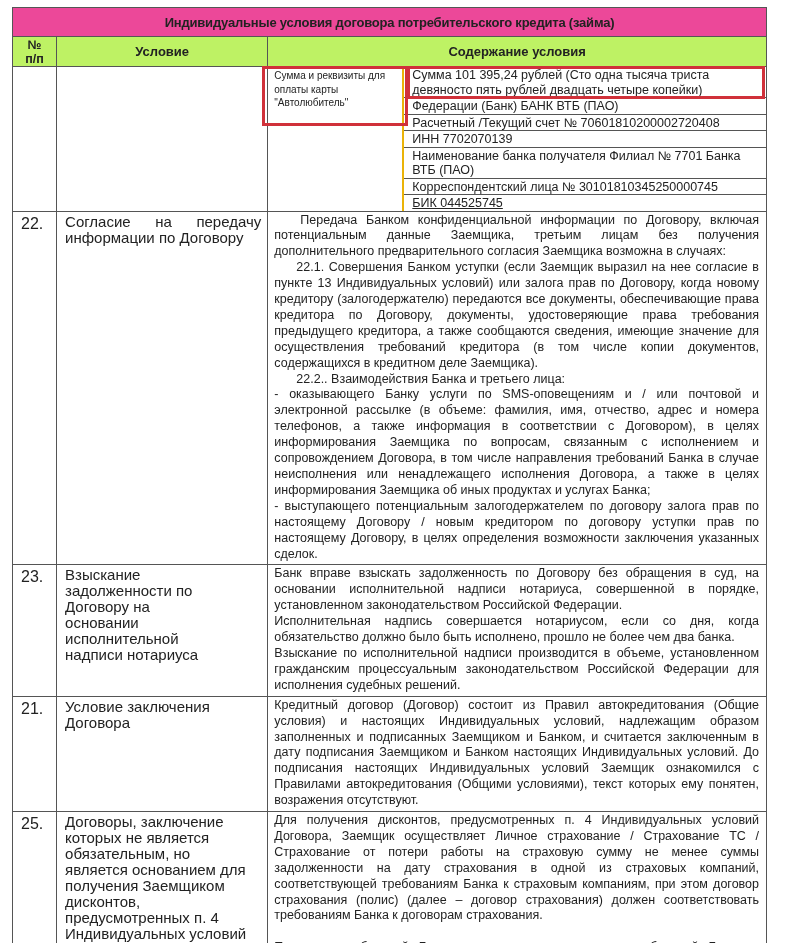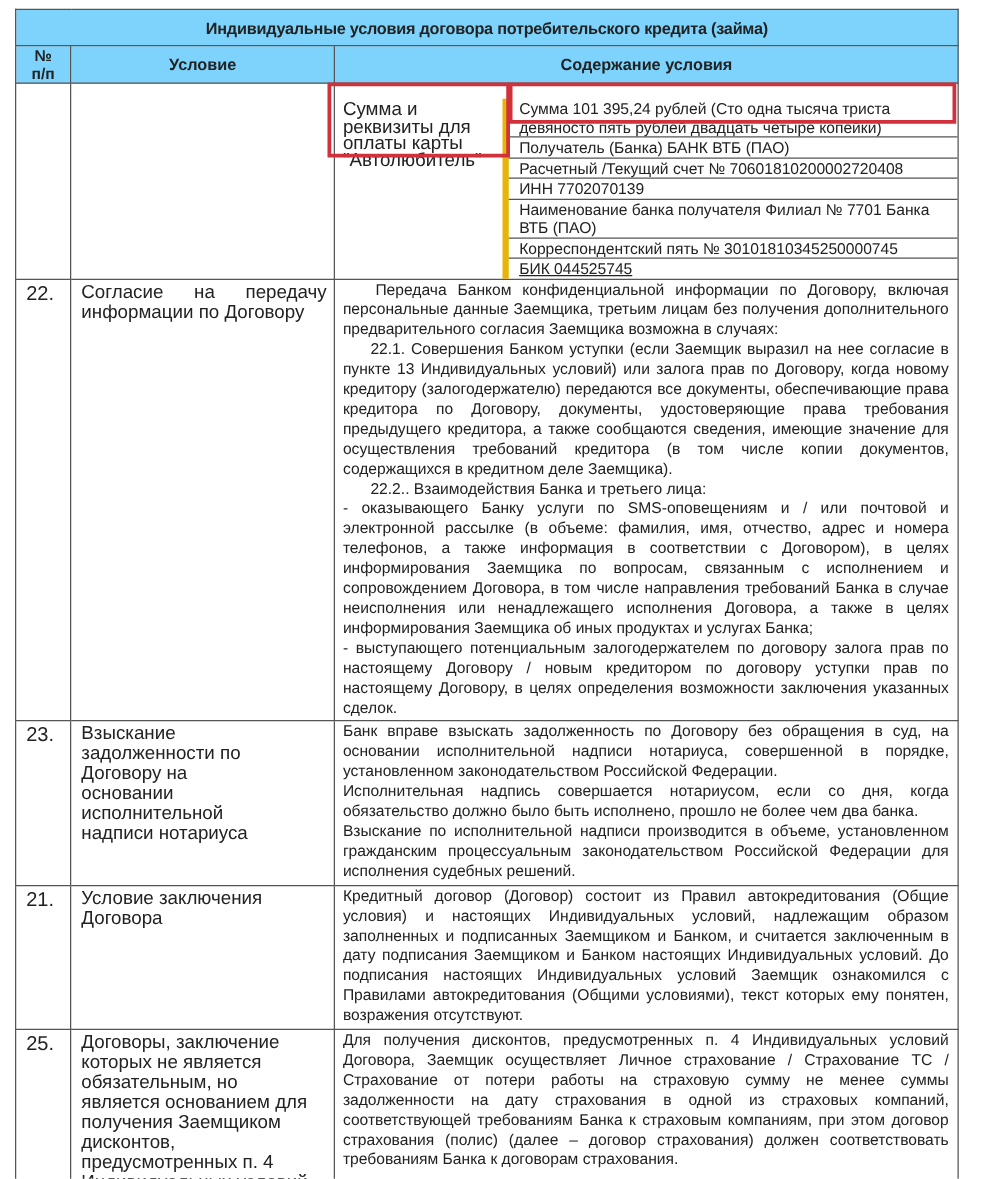--- a/index.html
+++ b/index.html
@@ -1,35 +1,35 @@
 <!DOCTYPE html>
 <html><head>
 <meta charset="utf-8">
 <style>
   html, body { margin: 0; padding: 0; background: #ffffff; }
   body { width: 800px; height: 943px; position: relative; overflow: hidden;
          font-family: "Liberation Sans", sans-serif; color: #222; }
   .doc { position: absolute; left: 12px; top: 7px; width: 755px; }
   table { border-collapse: collapse; width: 755px; table-layout: fixed; }
   td, th { border: 1px solid #555; vertical-align: top; padding: 0; }
-  .title-row th { background: #7dd3fc; height: 28px; font-size: 13px; font-weight: bold;
+  .title-row th { background: #ec4899; height: 28px; font-size: 13px; font-weight: bold;
                   text-align: center; vertical-align: middle; font-family: "Liberation Sans", sans-serif; letter-spacing: -0.2px; }
-  .head-row th { background: #7dd3fc; font-size: 13px; font-weight: bold; text-align: center; vertical-align: middle; height: 29px; line-height: 14px; }
+  .head-row th { background: #bef264; font-size: 13px; font-weight: bold; text-align: center; vertical-align: middle; height: 29px; line-height: 14px; }
   .c1 { width: 44px; } .c2 { width: 211px; } .c3 { width: 498px; }
   .num { font-size: 16px; padding: 3px 0 0 8px; }
   .cond { font-size: 15px; line-height: 16px; padding: 2px 6px 2px 8px; text-align: left; }
   .content { font-size: 12.5px; line-height: 15.9px; padding: 1px 7px 2px 6px; text-align: justify; }
   .content p { margin: 0; }
   .indent { text-indent: 26px; }
   .sub-indent { text-indent: 22px; }
   .gap { height: 16px; }
   
   .pay-wrap { display: flex; padding: 0; }
-  .pay-label { width: 134px; font-size: 15px; line-height: 13.5px; padding: 14px 6px; box-sizing: border-box; position: relative; }
-  .pay-list { flex: 1; border-left: 5px solid #eab308; margin-top: 12px; }
+  .pay-label { width: 134px; font-size: 10px; line-height: 13.5px; padding: 2px 6px; box-sizing: border-box; position: relative; }
+  .pay-list { flex: 1; border-left: 2px solid #eab308; }
   .pay-item { border-bottom: 1px solid #555; font-size: 12.5px; line-height: 14.5px; padding: 1px 4px 0 8px; position: relative; }
   .pay-item:last-child { border-bottom: none; text-decoration: underline; }
   .hl { position: absolute; border: 3px solid #d0313a; pointer-events: none; box-sizing: border-box; }
 </style>
 </head>
 <body>
 
 <div class="doc">
 <table>
   <colgroup>
@@ -50,42 +50,42 @@
   <tr>
     <td></td>
     <td></td>
     <td style="position:relative;">
       <div class="pay-wrap">
         <div class="pay-label">
           <span>Сумма и реквизиты для оплаты карты "Автолюбитель"</span>
         </div>
         <div class="pay-list">
           <div class="pay-item">Сумма 101 395,24 рублей (Сто одна тысяча триста девяносто пять рублей двадцать четыре копейки)</div>
-          <div class="pay-item">Получатель (Банка) БАНК ВТБ (ПАО)</div>
+          <div class="pay-item">Федерации (Банк) БАНК ВТБ (ПАО)</div>
           <div class="pay-item">Расчетный /Текущий счет №  70601810200002720408</div>
           <div class="pay-item">ИНН 7702070139</div>
           <div class="pay-item">Наименование банка получателя Филиал № 7701 Банка ВТБ (ПАО)</div>
-          <div class="pay-item">Корреспондентский пять № 30101810345250000745</div>
+          <div class="pay-item">Корреспондентский лица № 30101810345250000745</div>
           <div class="pay-item">БИК 044525745</div>
         </div>
       </div>
       <div class="hl" style="left: -6px; top: -1px; width: 146px; height: 60px; border-color: rgb(208, 49, 58);"></div>
       <div class="hl" style="left: 139px; top: -1px; width: 358px; height: 33px; border-color: rgb(208, 49, 58);"></div>
     </td>
   </tr>
 
   <tr>
     <td class="num">22.</td>
     <td class="cond">
       <div style="text-align:justify;text-align-last:justify;">
               <span style="display:block;text-align-last:left;">Согласие на передачу информации по Договору</span>
             </div>
     </td>
     <td class="content">
-      <p class="indent">Передача Банком конфиденциальной информации по Договору, включая персональные данные Заемщика, третьим лицам без получения дополнительного предварительного согласия Заемщика возможна в случаях:</p>
+      <p class="indent">Передача Банком конфиденциальной информации по Договору, включая потенциальным данные Заемщика, третьим лицам без получения дополнительного предварительного согласия Заемщика возможна в случаях:</p>
       <p class="sub-indent">22.1. Совершения Банком уступки (если Заемщик выразил на нее согласие в пункте 13 Индивидуальных условий) или залога прав по Договору, когда новому кредитору (залогодержателю) передаются все документы, обеспечивающие права кредитора по Договору, документы, удостоверяющие права требования предыдущего кредитора, а также сообщаются сведения, имеющие значение для осуществления требований кредитора (в том числе копии документов, содержащихся в кредитном деле Заемщика).</p>
       <p class="sub-indent">22.2.. Взаимодействия Банка и третьего лица:</p>
       <p>- оказывающего Банку услуги по SMS-оповещениям и / или почтовой и электронной рассылке (в объеме: фамилия, имя, отчество, адрес и номера телефонов, а также информация в соответствии с Договором), в целях информирования Заемщика по вопросам, связанным с исполнением и сопровождением Договора, в том числе направления требований Банка в случае неисполнения или ненадлежащего исполнения Договора, а также в целях информирования Заемщика об иных продуктах и услугах Банка;</p>
       <p>- выступающего потенциальным залогодержателем по договору залога прав по настоящему Договору / новым кредитором по договору уступки прав по настоящему Договору, в целях определения возможности заключения указанных сделок.</p>
     </td>
   </tr>
 
   <tr>
     <td class="num">23.</td>
     <td class="cond" style="padding-right:40px;">Взыскание задолженности по Договору на основании исполнительной надписи нотариуса</td>

